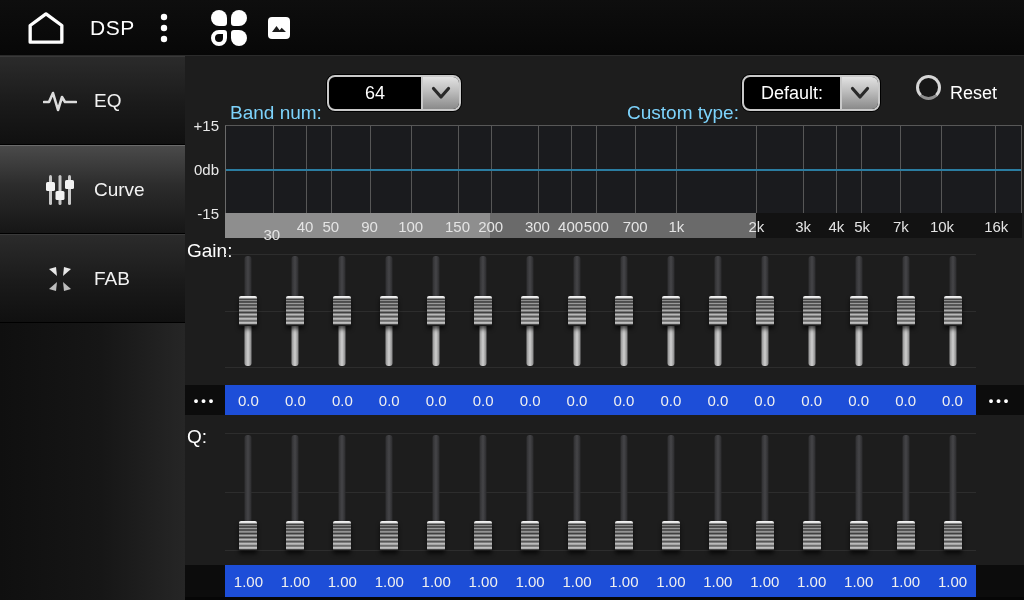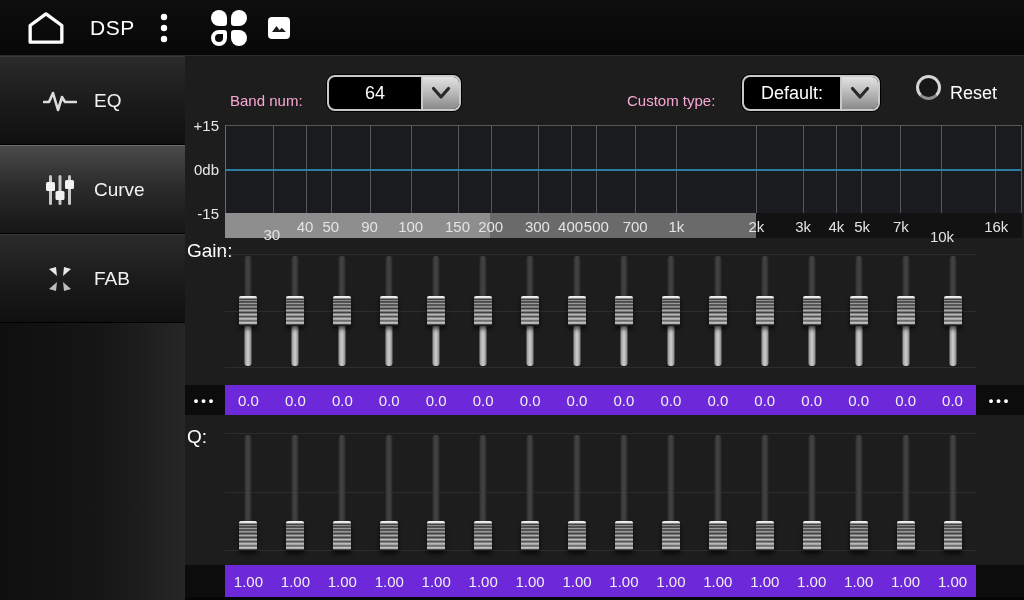--- a/index.html
+++ b/index.html
@@ -39,21 +39,21 @@
     border-top:1px solid #3a3a3a; border-bottom:1px solid #000; cursor:pointer; }
   .side-item.selected { background:linear-gradient(180deg,#4a4a4a 0%,#2c2c2c 45%,#161616 100%);
     border-top:1px solid #6b6b6b; }
   .side-item .icon { width:36px; display:flex; justify-content:center; }
   .side-item .lbl { color:#f2f2f2; font-size:19px; margin-left:16px; }
 
   
   #main { position:absolute; left:185px; top:56px; width:839px; height:544px; background:#1d1d1d; }
 
   
-  .ctl-label { position:absolute; color:#f9a8d4; font-size:15px; top:36px; }
+  .ctl-label { position:absolute; color:#7dd3fc; font-size:19px; top:46px; }
   #band-label { left:45px; }
   #custom-label { left:442px; }
   .dropdown { position:absolute; top:19px; height:36px; display:flex; background:#000;
     border:2px solid #c9c9c9; border-radius:8px; overflow:hidden; cursor:pointer;
     box-shadow:0 0 0 1px #000; }
   #band-dd { left:142px; width:134px; }
   #custom-dd { left:557px; width:138px; }
   .dd-value { flex:1; color:#fff; font-size:18px; display:flex; align-items:center; justify-content:center; }
   .dd-btn { width:38px; background:linear-gradient(180deg,#e2e2e2 0%,#bdbdbd 45%,#8a8a8a 100%);
     border-left:2px solid #c9c9c9; display:flex; align-items:center; justify-content:center; }
@@ -93,21 +93,21 @@
       #4a4a4a 69%,#cecece 76%,#565656 83%,#e2e2e2 90%,#262626 96%,#101010 100%); }
 
   
   .val-row { position:absolute; left:0; width:839px; display:flex; }
   #gain-row { top:329px; height:30px; }
   #q-row { top:509px; height:32px; }
   .more-box { width:40px; background:#0c0c0c; color:#fff; display:flex; align-items:center;
     justify-content:center; font-size:13px; letter-spacing:3px; cursor:pointer; font-weight:bold; }
   .more-box.right { width:48px; }
   .more-box.blank { color:transparent; cursor:default; }
-  .val-strip { width:751px; background:#6d28d9; display:flex; }
+  .val-strip { width:751px; background:#1d4ed8; display:flex; }
   .val-cell { flex:1; display:flex; align-items:center; justify-content:center;
     color:#f0f0f0; font-size:15px; }
   #bottom-strip { position:absolute; left:0; top:541px; width:839px; height:3px; background:#060606; }
 
   svg { display:block; }
 </style>
 </head>
 <body>
 
 <div id="screen">
@@ -240,21 +240,21 @@
         <div class="freq-label" style="left: 39.203%;">300</div>
         <div class="freq-label" style="left: 43.3677%;">400</div>
         <div class="freq-label" style="left: 46.598%;">500</div>
         <div class="freq-label" style="left: 51.4689%;">700</div>
         <div class="freq-label" style="left: 56.6323%;">1k</div>
         <div class="freq-label" style="left: 66.6667%;">2k</div>
         <div class="freq-label" style="left: 72.5364%;">3k</div>
         <div class="freq-label" style="left: 76.701%;">4k</div>
         <div class="freq-label" style="left: 79.9313%;">5k</div>
         <div class="freq-label" style="left: 84.8023%;">7k</div>
-        <div class="freq-label" style="left: 89.9657%; margin-top: 10px;">10k</div>
+        <div class="freq-label" style="left: 89.9657%;">10k</div>
         <div class="freq-label" style="left: 96.7697%;">16k</div>
       </div>
 
     <div id="gain-label" class="bank-label">Gain:</div>
     <div id="gain-sliders" class="bank">
       <div class="hline" style="top:0"></div>
       <div class="hline" style="top:50%"></div>
       <div class="hline" style="bottom:0"></div>
     <div class="s-cell">
           <div class="track">

